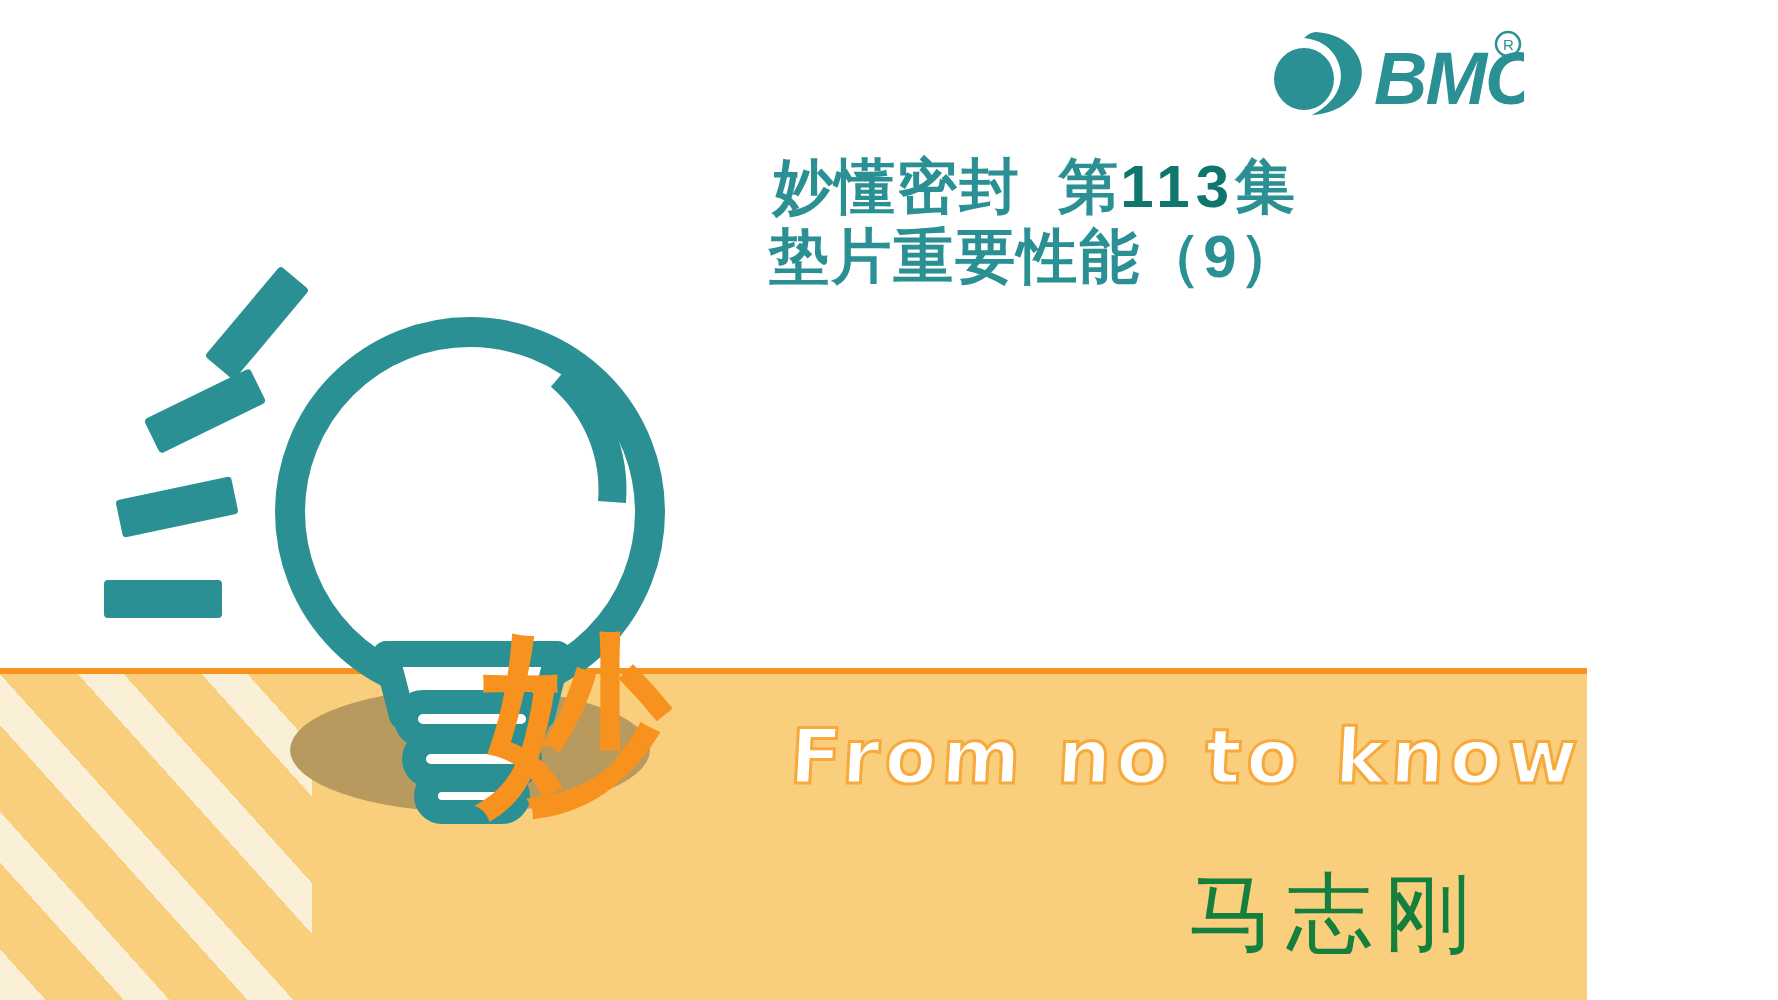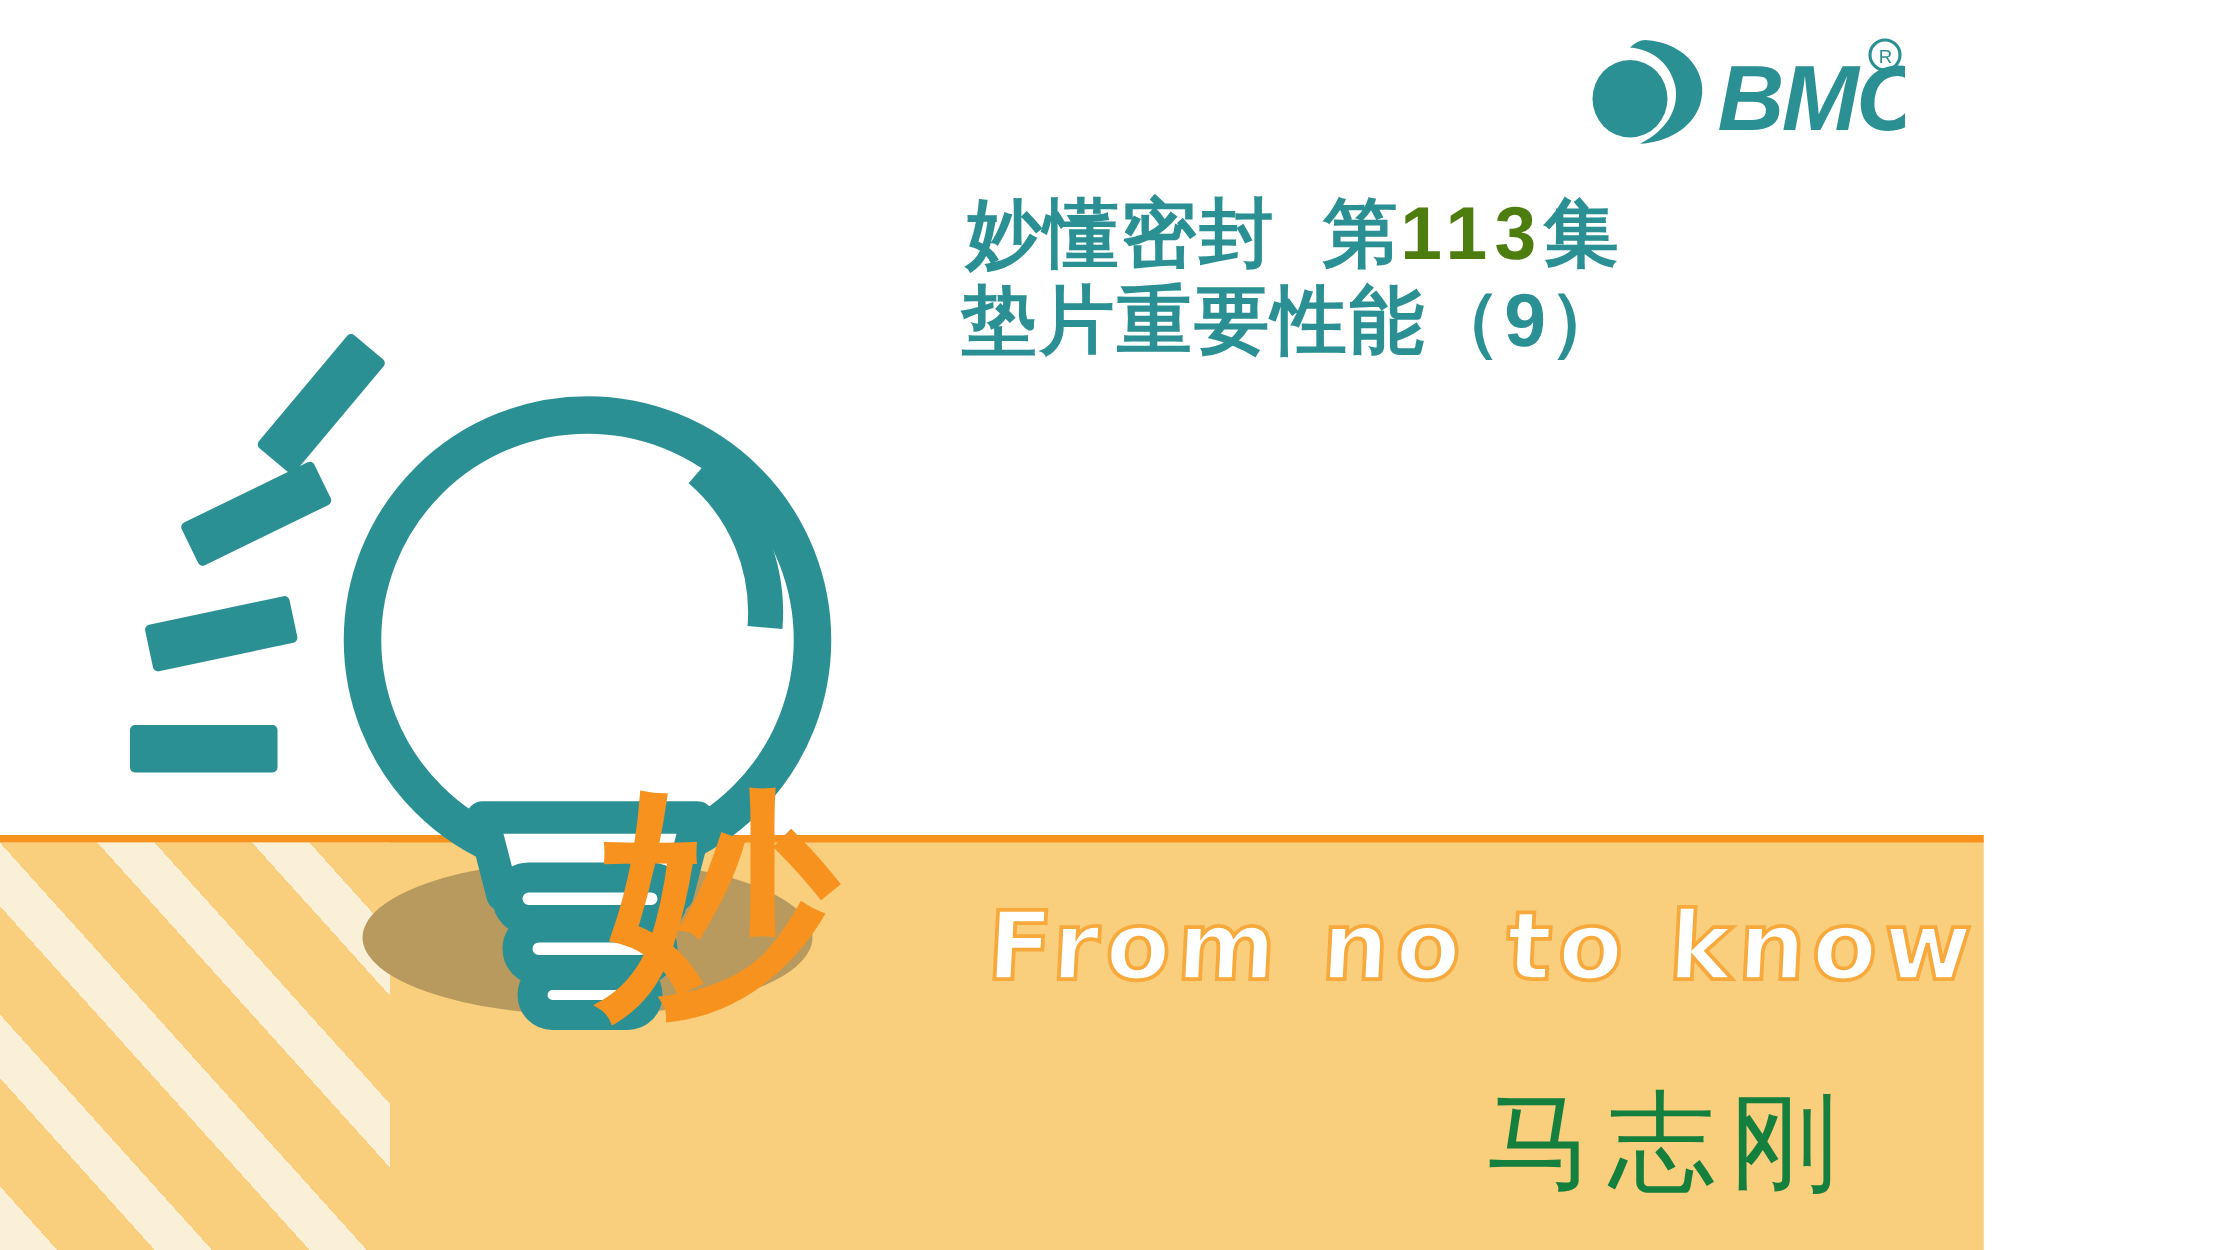--- a/index.html
+++ b/index.html
@@ -62,21 +62,21 @@
     width: 950px;
     text-align: center;
     line-height: 1.16;
     letter-spacing: 2px;
     font-weight: bold;
     font-size: 60px;
     color: #2b9094;
     white-space: nowrap;
   }
   .heading .row { display: block; }
-  .heading .ep-num { color: #4d7c0f; letter-spacing: 6px; }
+  .heading .ep-num { color: #0f766e; letter-spacing: 6px; }
 
   
   .brand-line {
     position: absolute;
     left: 700px; top: 388px;
     font-size: 172px;
     font-weight: bold;
     letter-spacing: 26px;
     line-height: 1;
     white-space: nowrap;

